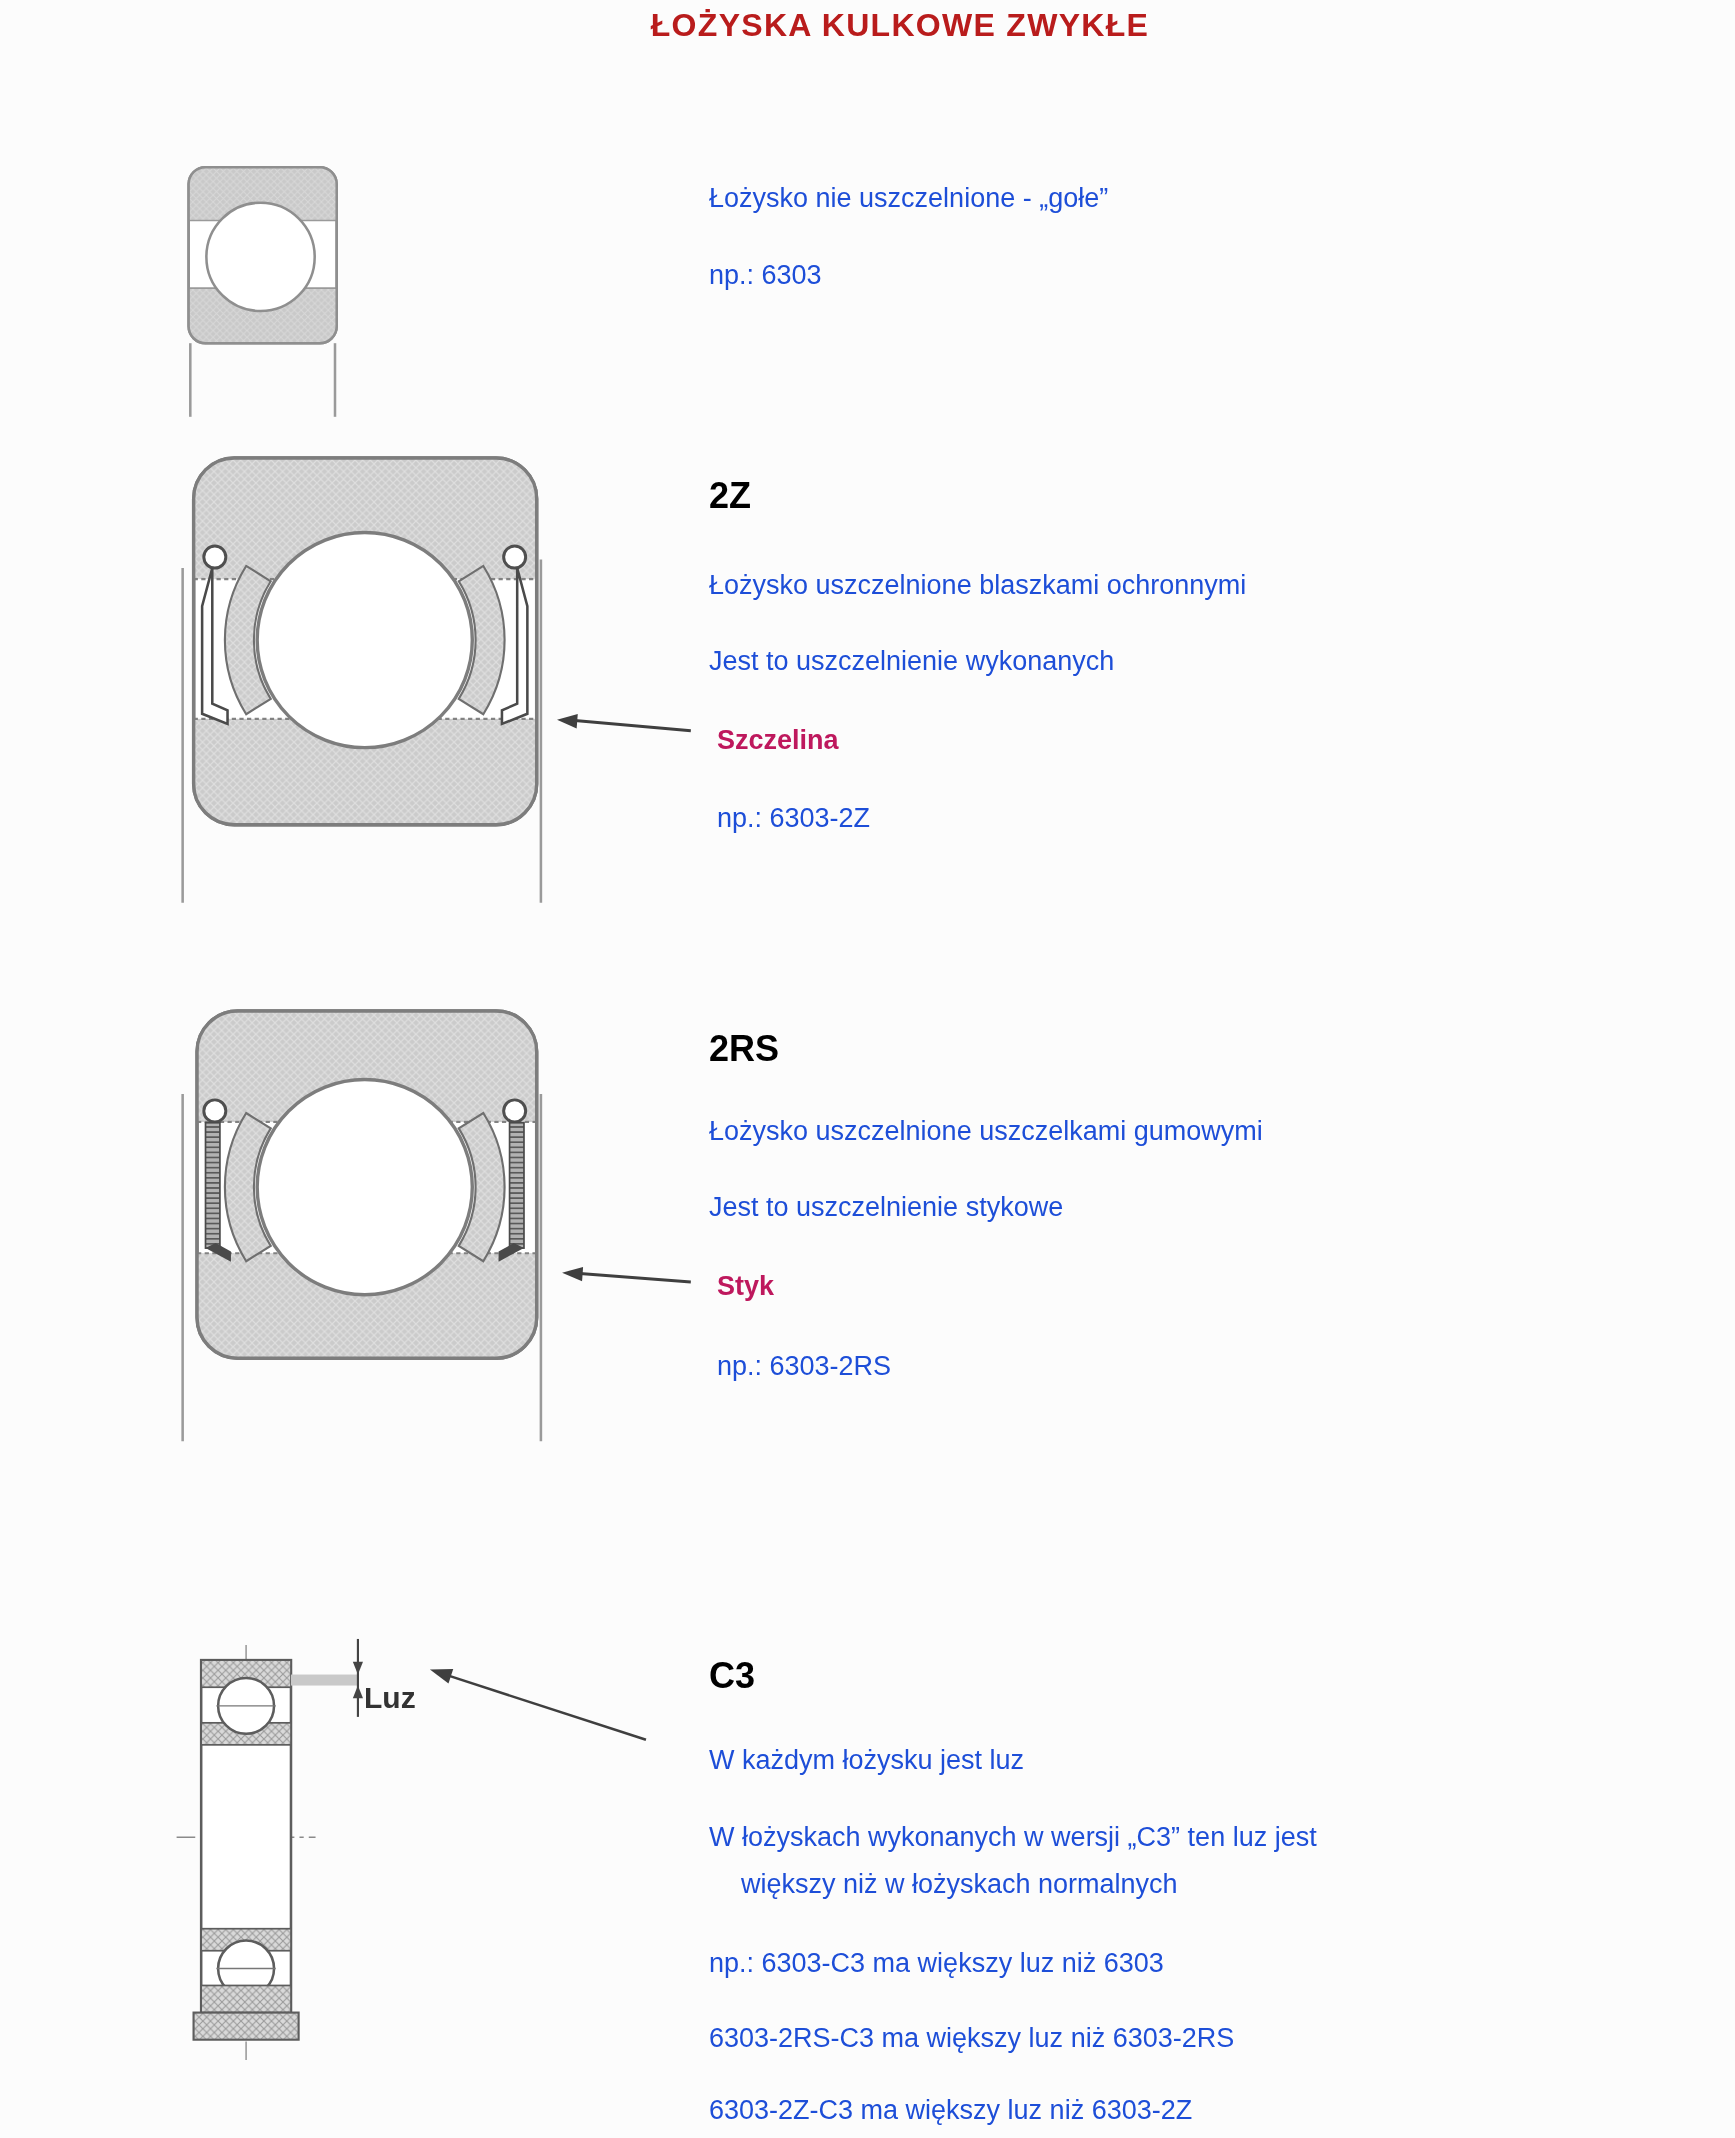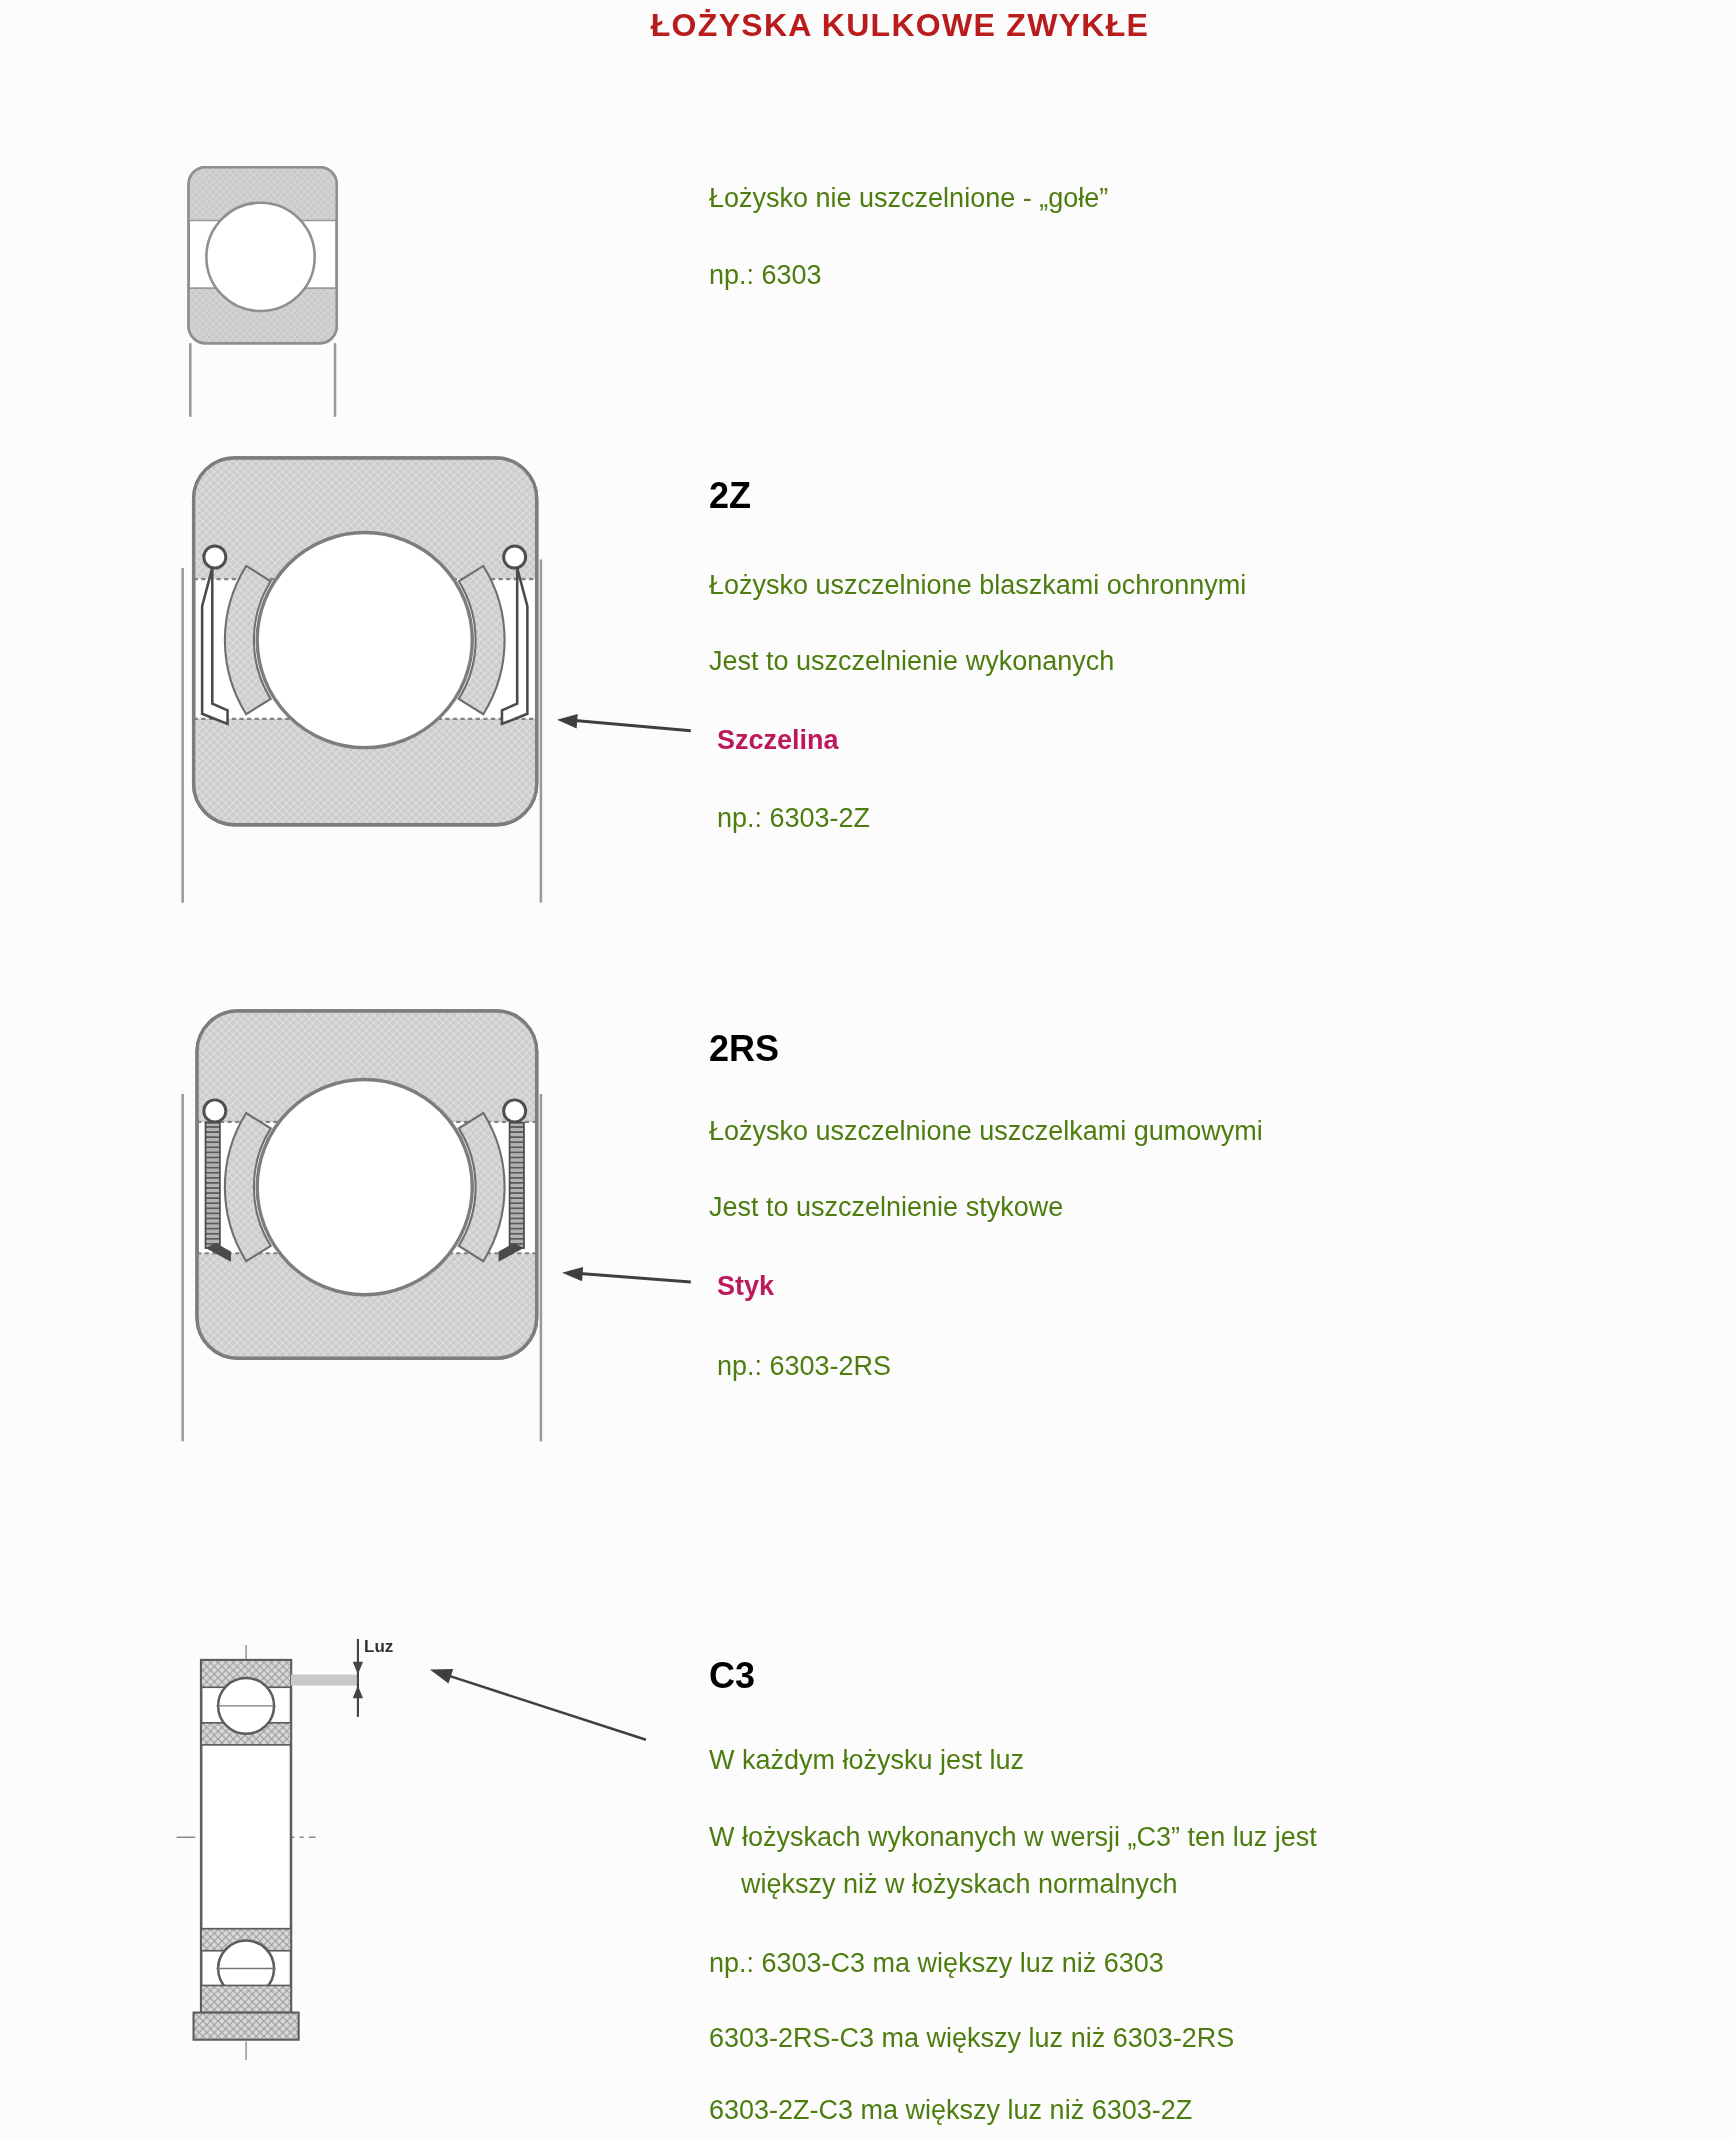--- a/index.html
+++ b/index.html
@@ -11,24 +11,24 @@
     color:#3d3d3d;
     overflow:hidden;
   }
   .title{
     position:absolute;left:0;top:6.8px;width:1736px;
     text-align:center;
     font-size:32px;font-weight:bold;letter-spacing:1.3px;
     color:#b91c1c;
     margin-left:32px;
   }
-  .txt{position:absolute;font-size:27px;color:#4d7c0f;white-space:nowrap;}
+  .txt{position:absolute;font-size:27px;color:#1d4ed8;white-space:nowrap;}
   .bold{font-weight:bold;color:#be185d;}
   .head{position:absolute;font-size:36px;font-weight:bold;color:#000000;white-space:nowrap;}
-  .luz-label{position:absolute;font-size:17px;font-weight:600;color:#333;}
+  .luz-label{position:absolute;font-size:30px;font-weight:600;color:#333;margin-top:44px;}
   svg{position:absolute;overflow:visible;}
 </style>
 </head>
 <body>
 
 <div class="page">
 
   <div class="title">ŁOŻYSKA KULKOWE ZWYKŁE</div>
 
   <svg style="left:159px;top:127px" width="220" height="297" viewBox="0 0 260 350">

